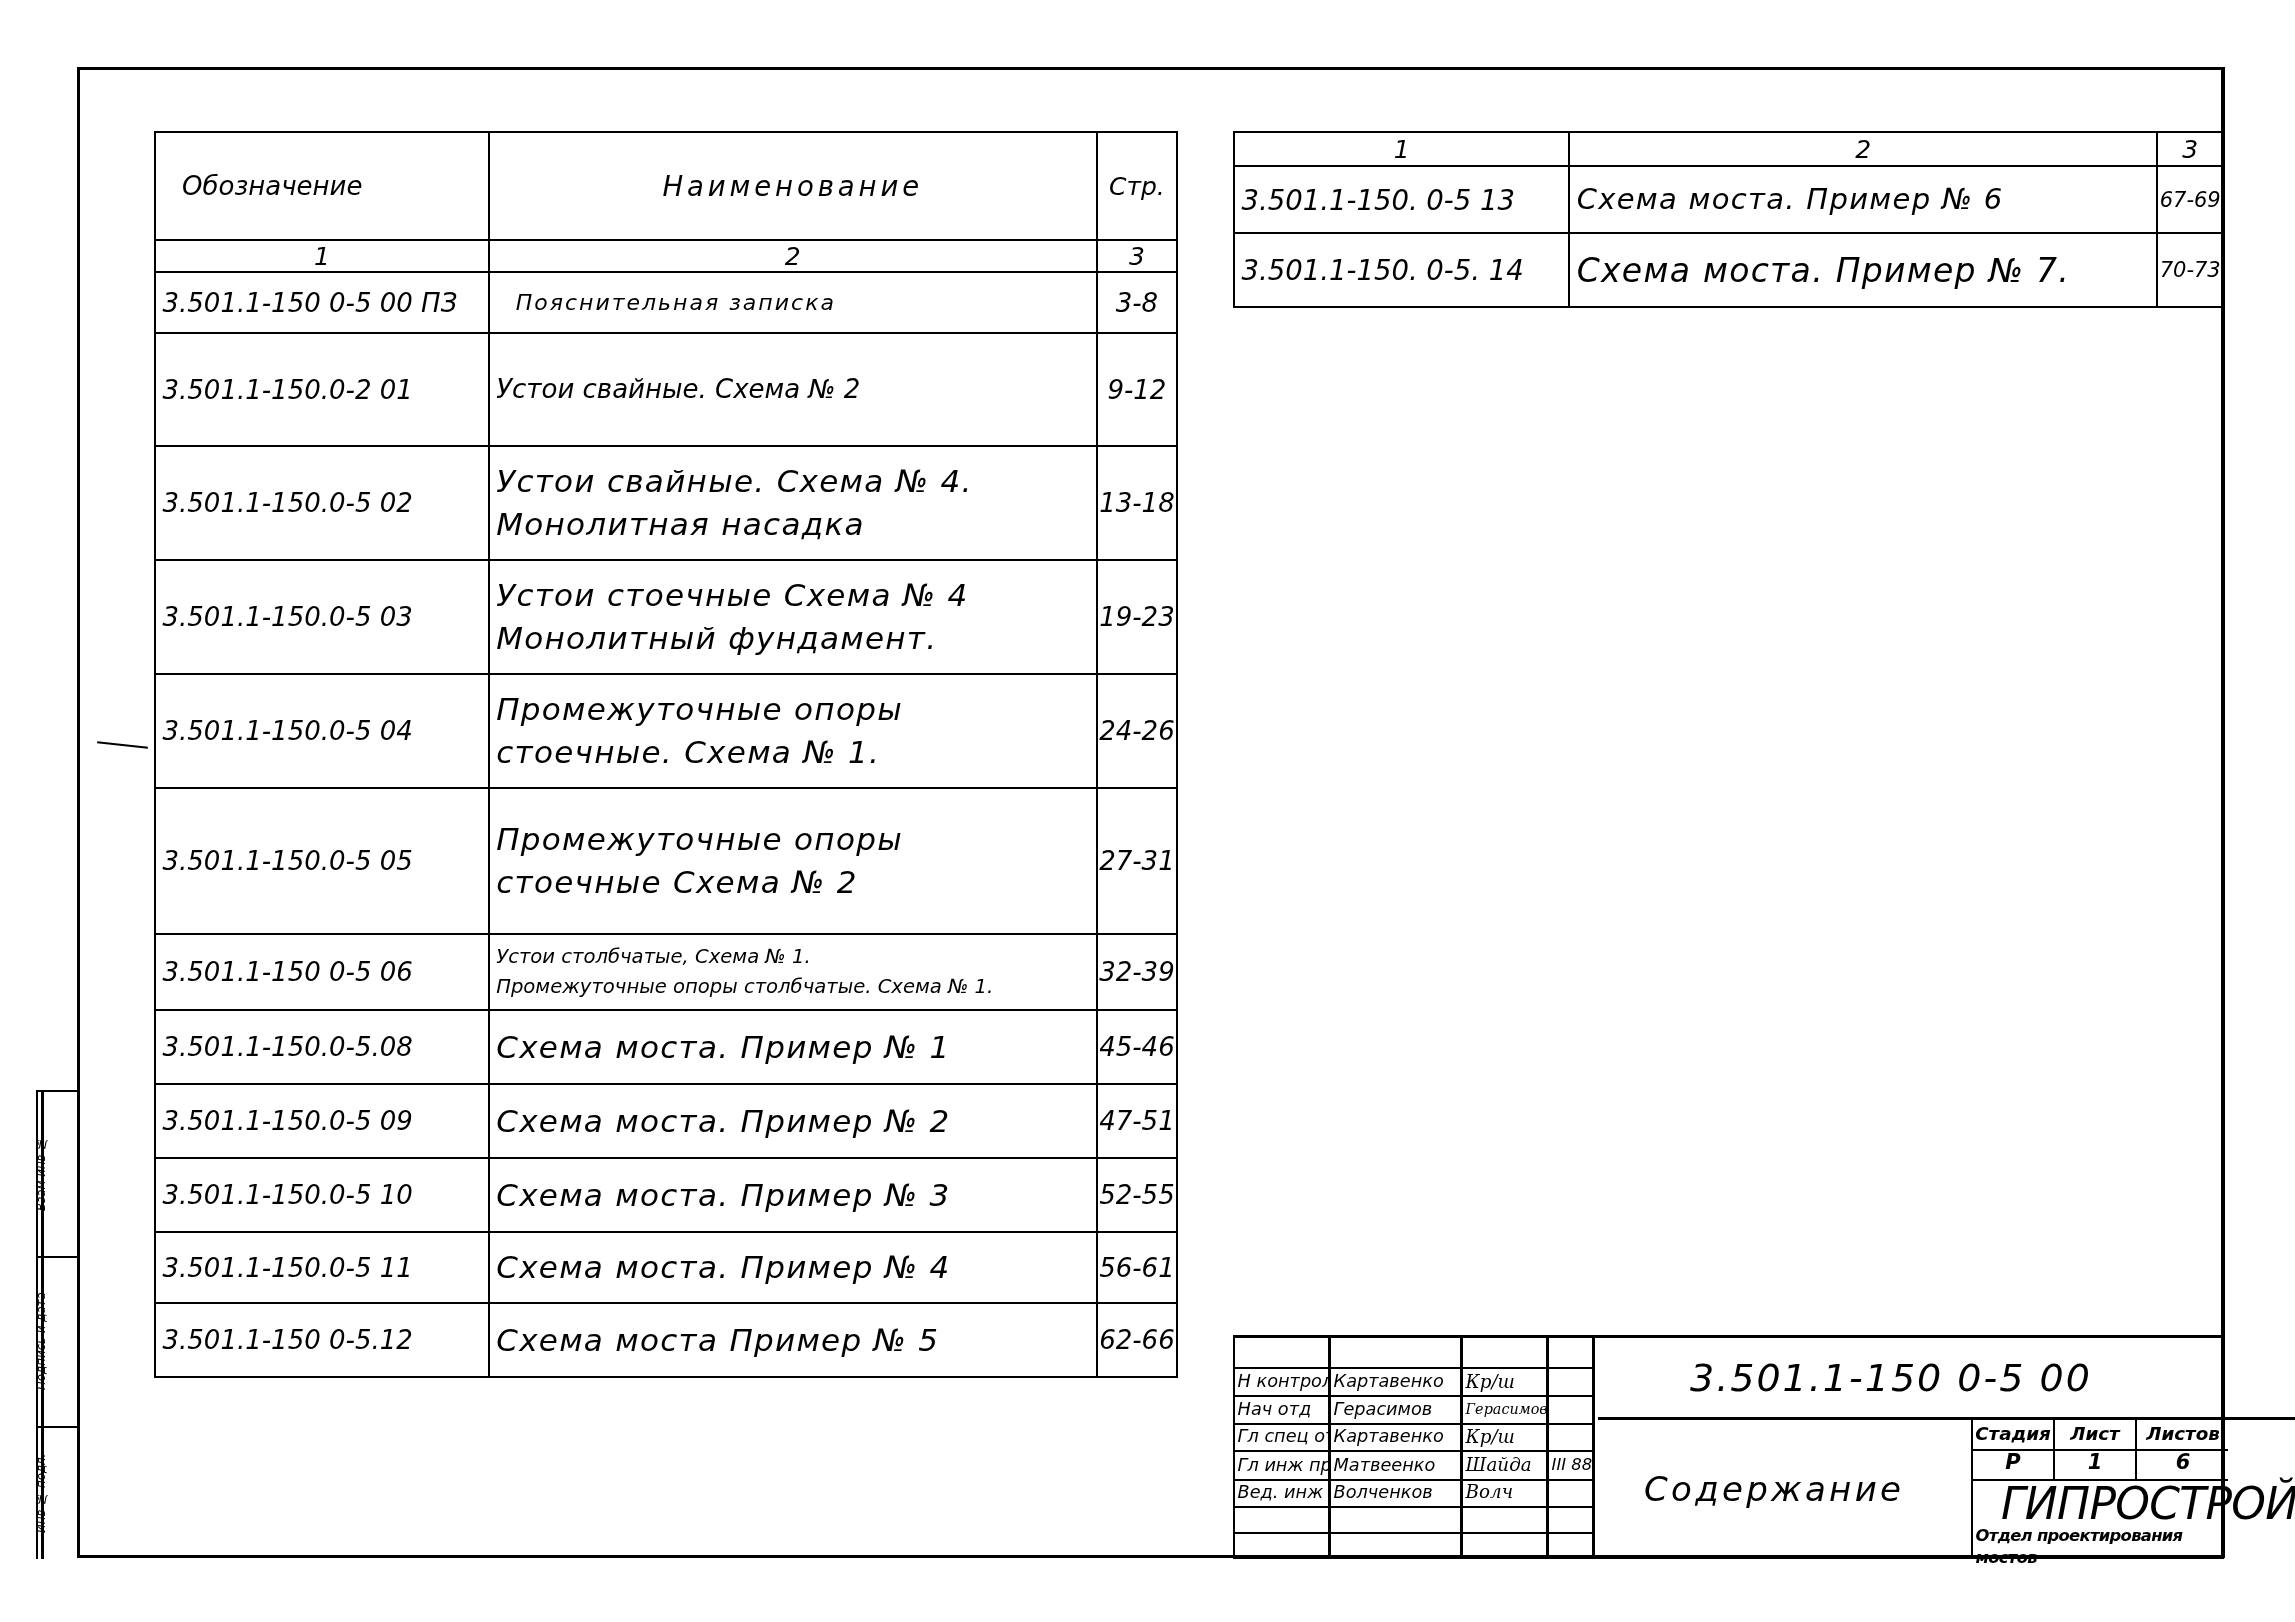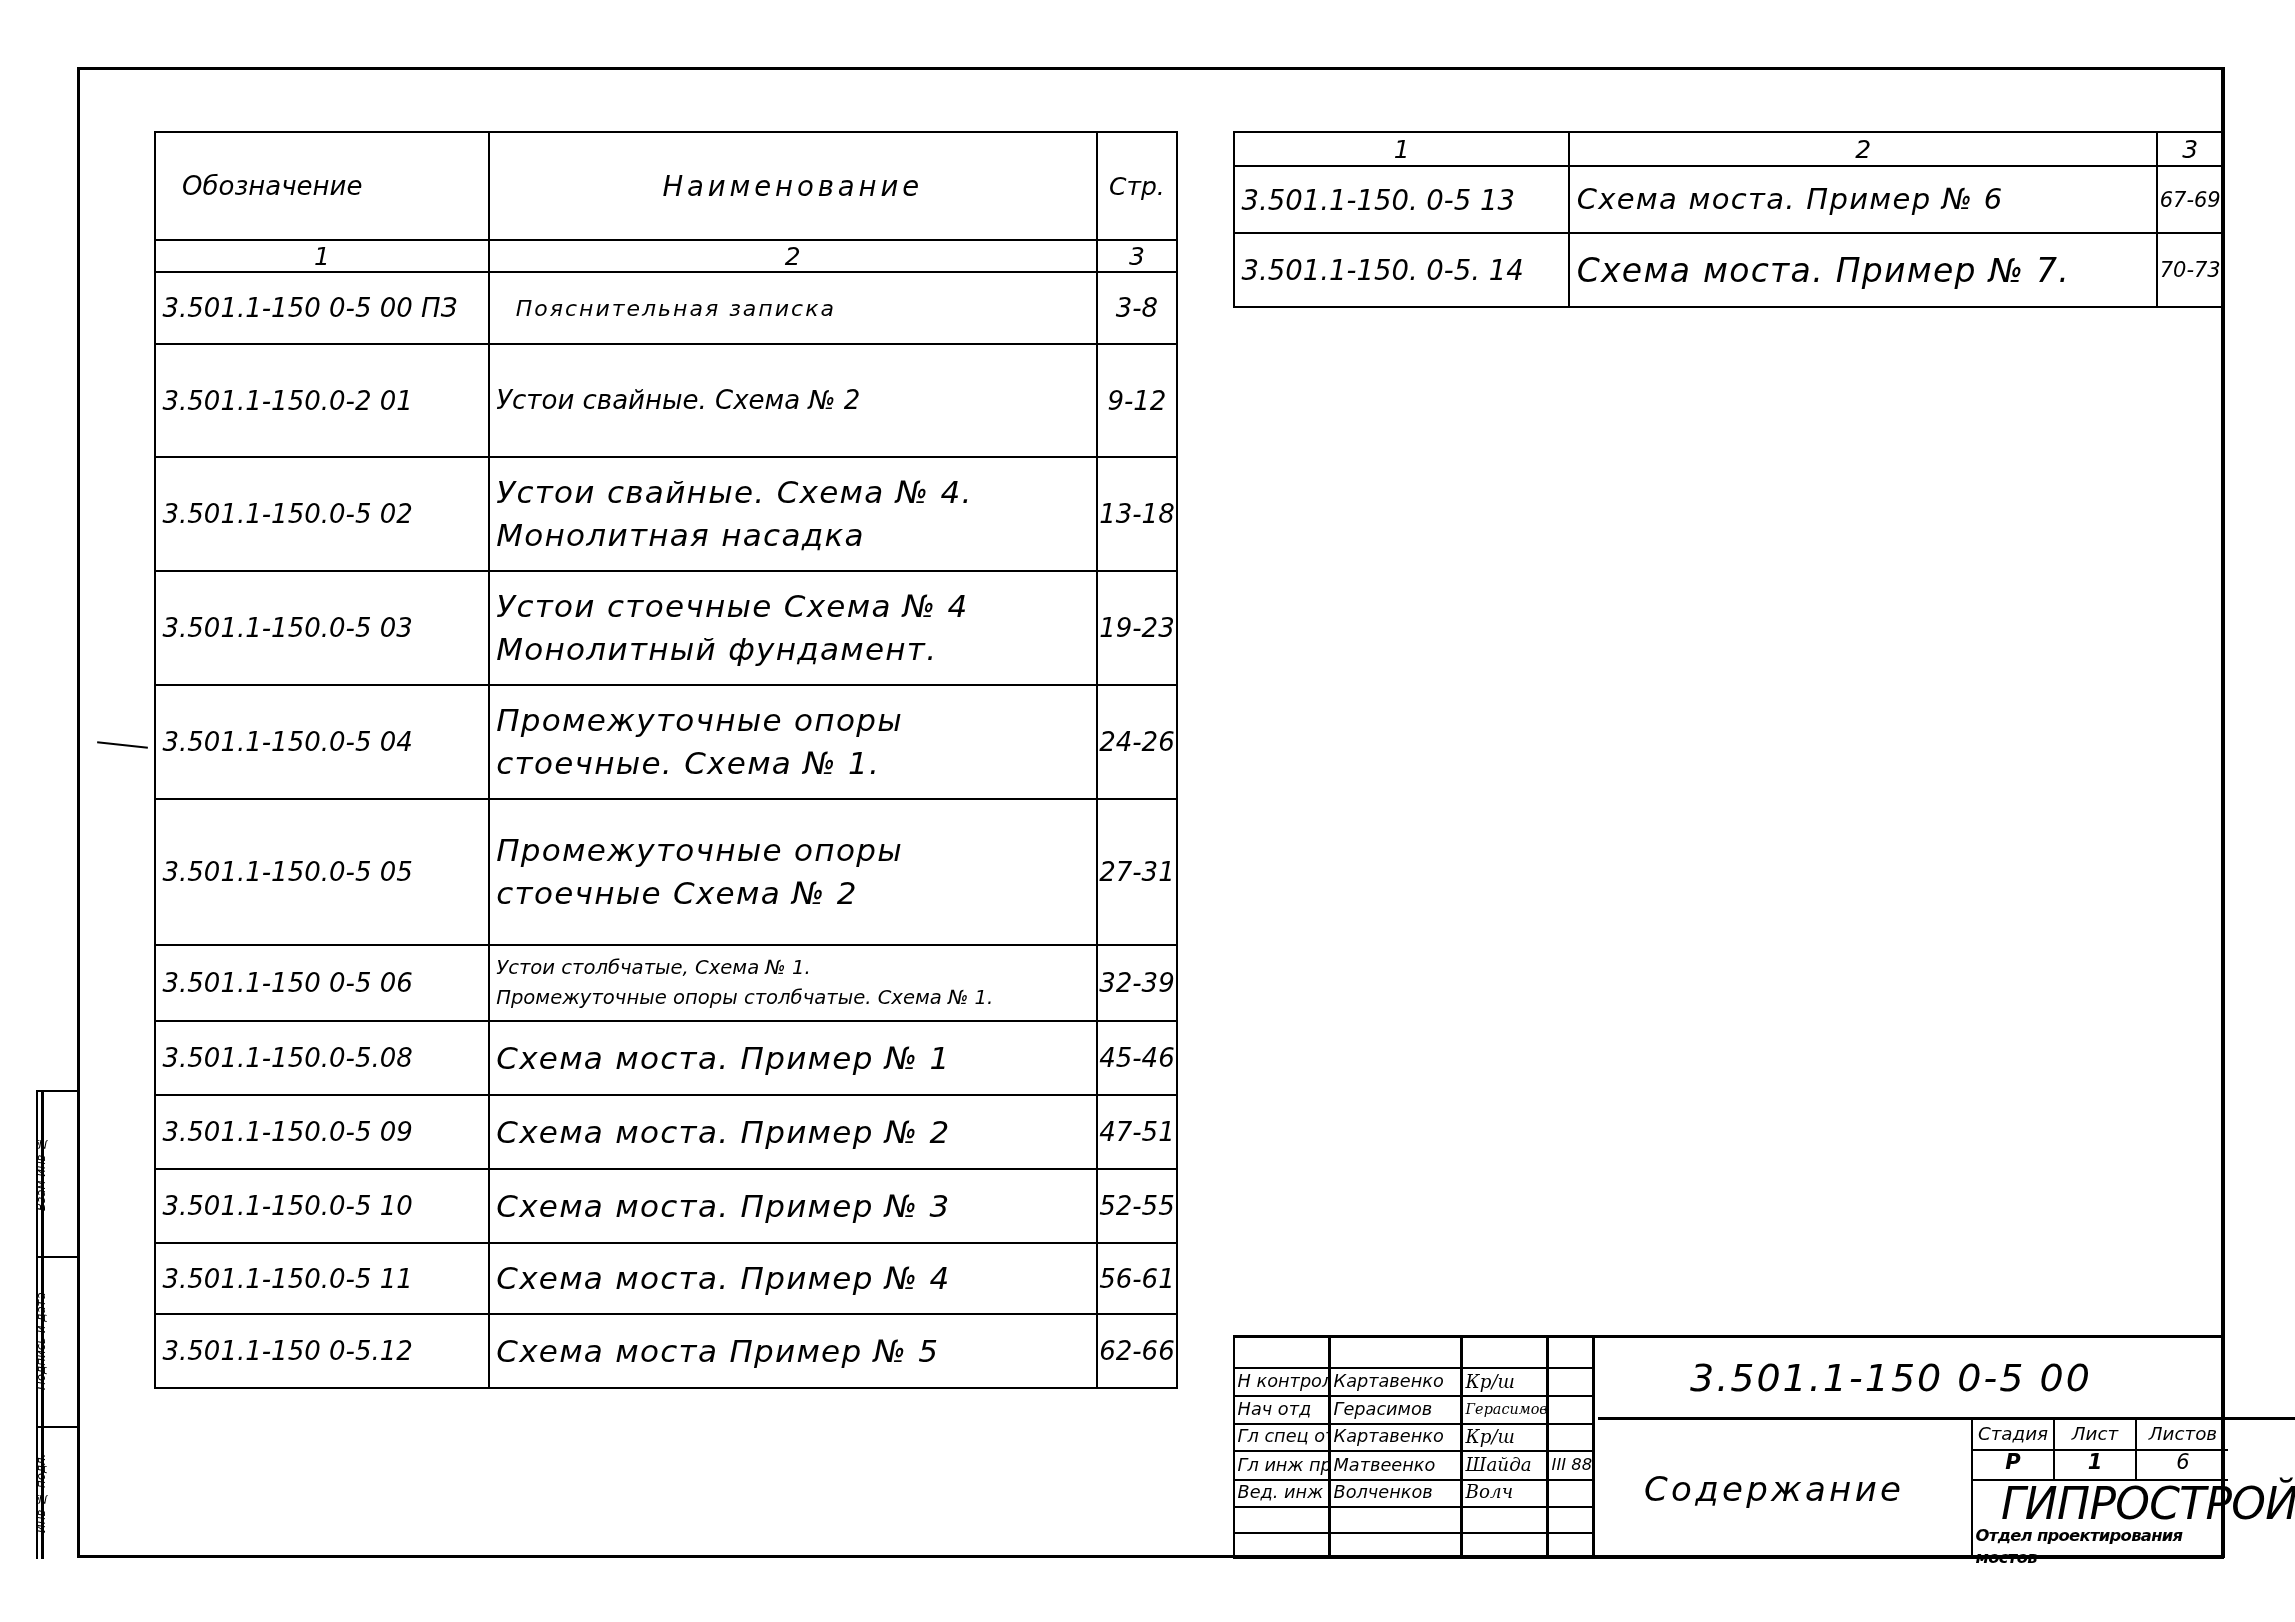--- a/index.html
+++ b/index.html
@@ -35,21 +35,21 @@
   .tb-row { position:absolute; left:0; width:357px; border-bottom:2px solid #000; font-style:italic; font-size:17.7px; }
   .tb-vl { position:absolute; top:0; width:2.6px; height:219px; background:#000; }
   .tb-cell { position:absolute; top:0; height:100%; display:flex; align-items:center; padding-left:2.6px; white-space:nowrap; overflow:hidden; }
   .tb-sign { position:absolute; font-size:18.3px; font-style:italic; font-family:"DejaVu Serif", serif; }
   .tb-code { position:absolute; left:363px; top:0; width:628px; height:79px; border-bottom:3.3px solid #000;
              font-size:38px; display:flex; align-items:center; padding-left:92px; letter-spacing:2px; font-style:italic; }
   .tb-title { position:absolute; left:363px; top:82px; width:373px; height:137px; font-size:34px; font-style:italic;
               display:flex; align-items:center; padding-left:46px; letter-spacing:3.3px; }
   .tb-stage { position:absolute; left:736px; top:82px; width:255px; height:137px; border-left:2.6px solid #000; }
   .stage-row { position:absolute; left:0; width:255px; border-bottom:2.6px solid #000; display:flex; }
-  .stage-cell { flex:none; text-align:center; font-style:italic; border-right:2.6px solid #000; box-sizing:border-box; }
+  .stage-cell { flex:none; text-align:center; font-style:italic; border-right:2.6px solid #000; box-sizing:border-box;font-weight:bold; }
   .org { position:absolute; left:0; top:62px; width:253px; text-align:left; }
   .org-name { font-size:44px; font-style:italic; letter-spacing:-0.7px; padding-left:0; line-height:43px;margin-left:28px; }
   .org-dept { font-size:16.4px; font-style:italic; letter-spacing:-0.7px; padding-left:2.6px; line-height:22px; font-weight:bold; }
 </style>
 </head>
 <body>
 
 <div class="abs frame"></div>
 <div class="abs frame-right"></div>
 
@@ -77,21 +77,21 @@
       <tr class="hdr" style="height:108px">
     <td style="text-align:left;padding-left:26px;font-size:26px;">Обозначение</td>
     <td style="letter-spacing:3.9px;">Наименование</td>
     <td style="padding:0;font-size:25px;">Стр.</td>
   </tr>
   <tr class="num">
     <td>1</td>
     <td>2</td>
     <td>3</td>
   </tr>
-  <tr style="height:72px">
+  <tr style="height:61px">
     <td class="code">3.501.1-150 0-5 00 ПЗ</td>
     <td class="name small" style="padding-left:26px;letter-spacing:2px;">Пояснительная записка</td>
     <td class="pg">3-8</td>
   </tr>
   <tr style="height:113px">
     <td class="code">3.501.1-150.0-2 01</td>
     <td class="name small" style="font-size:26px;">Устои свайные. Схема № 2</td>
     <td class="pg">9-12</td>
   </tr>
   <tr style="height:114px">

